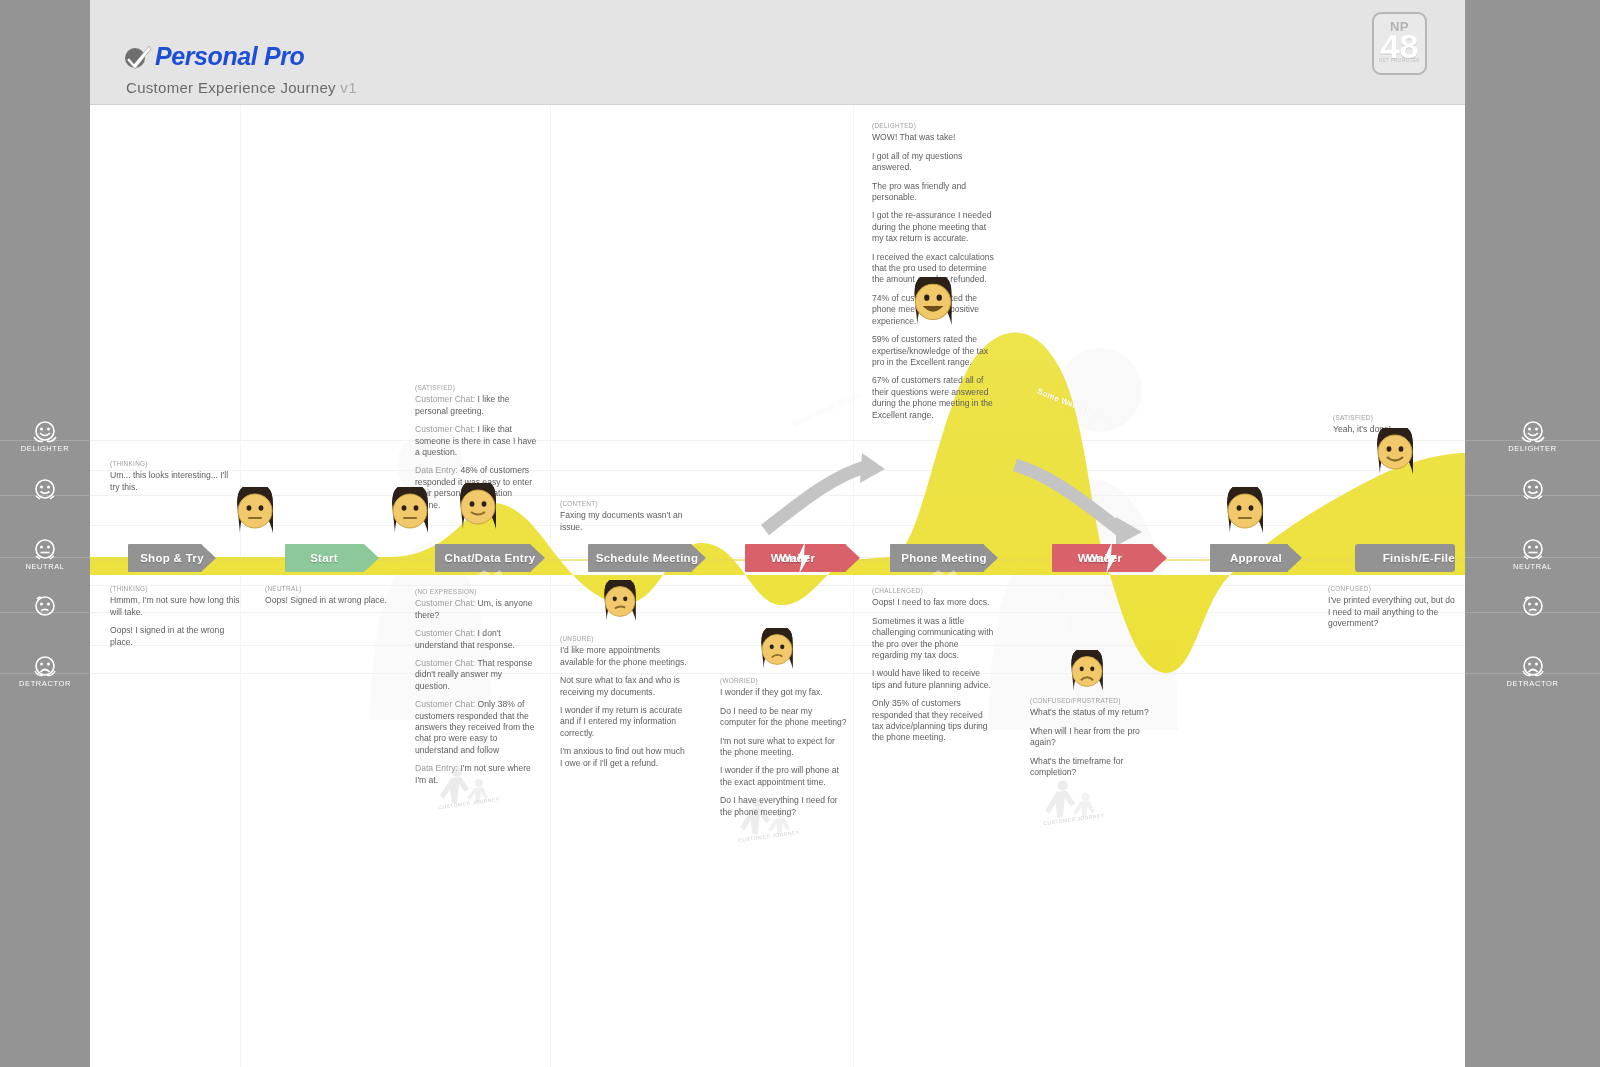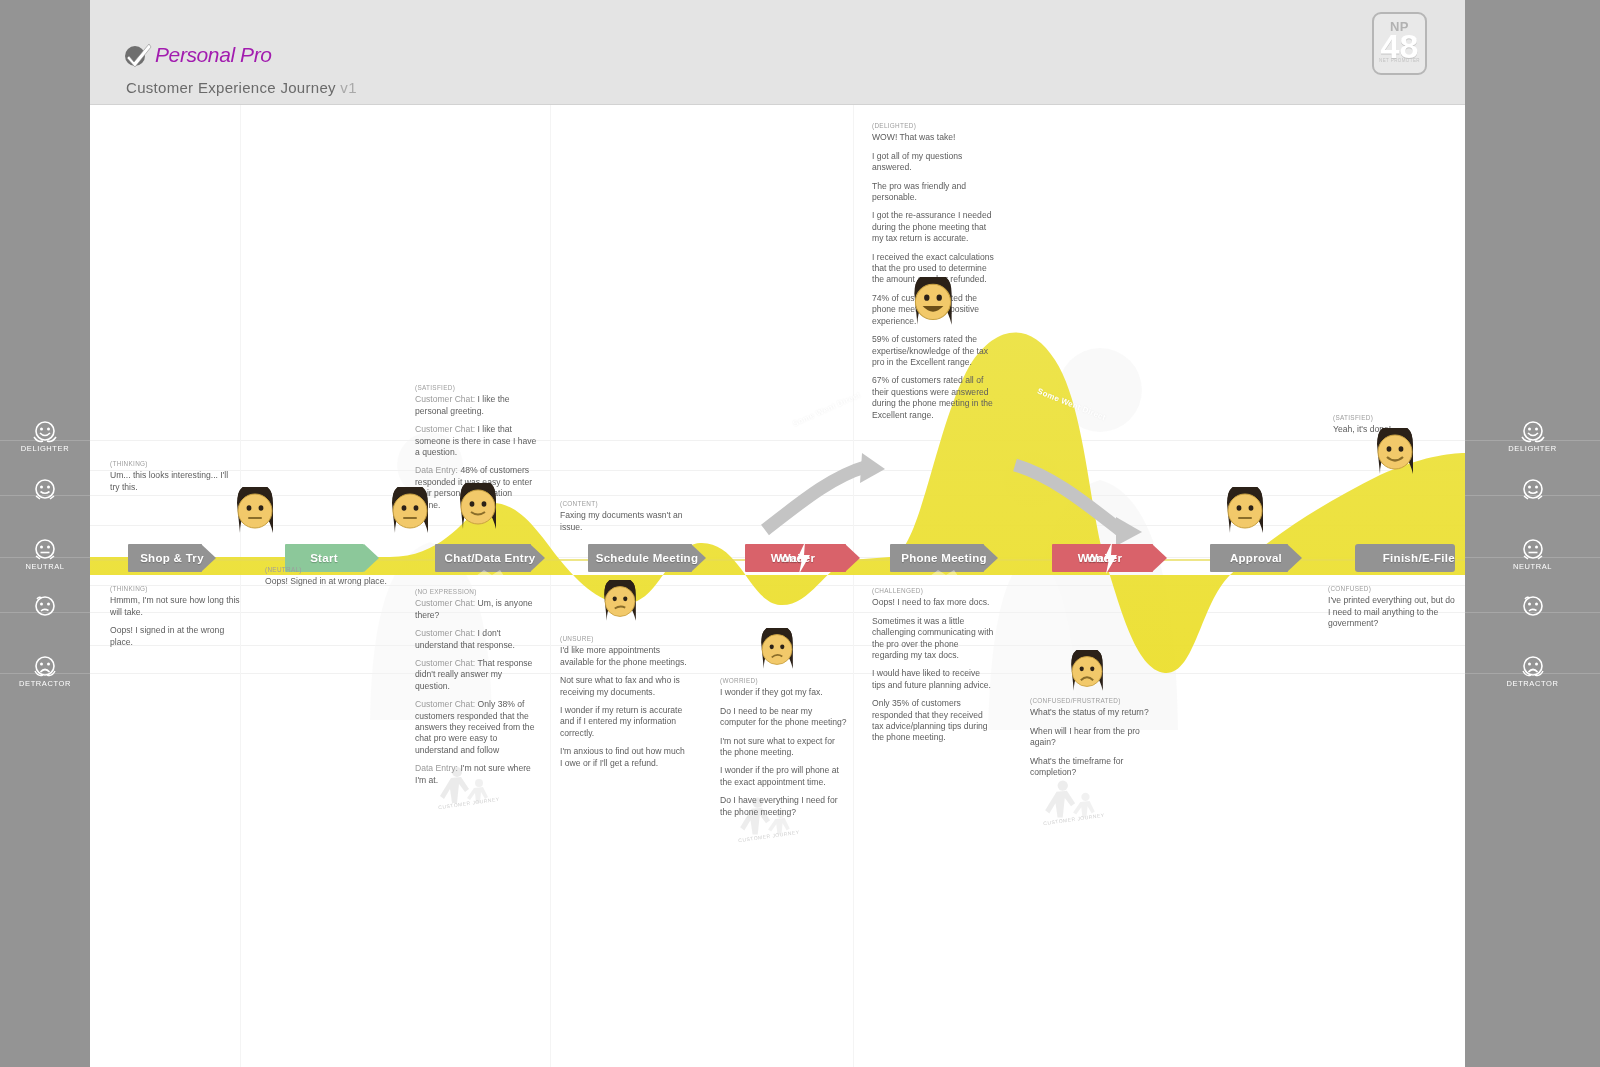--- a/index.html
+++ b/index.html
@@ -50,22 +50,22 @@
   }
 
   
   #header {
     position: absolute; left: 0; top: 0; width: 1375px; height: 105px;
     background: #e4e4e4;
     border-bottom: 1px solid #d2d2d2;
   }
   #brand { position: absolute; left: 34px; top: 42px; display: flex; align-items: center; }
   #brand .brand-text {
-    font-size: 21px; font-weight: normal; font-style: italic;
-    color: #a21caf; letter-spacing: -0.4px;
+    font-size: 25px; font-weight: bold; font-style: italic;
+    color: #1d4ed8; letter-spacing: -0.4px;
   }
   #check-mark { margin-right: 3px; }
   #subtitle {
     position: absolute; left: 36px; top: 79px;
     font-size: 15px; color: #6a6a6a; letter-spacing: 0.3px;
   }
   #subtitle .version { color: #a9a9a9; }
 
   #nps {
     position: absolute; right: 38px; top: 12px;
@@ -542,21 +542,21 @@
       <span class="tag">(THINKING)</span>
       <p>Um... this looks interesting... I'll try this.</p>
     </div>
 
     <div class="note" style="left:20px; top:583px; width:130px">
       <span class="tag">(THINKING)</span>
       <p>Hmmm, I'm not sure how long this will take.</p>
       <p>Oops! I signed in at the wrong place.</p>
     </div>
 
-    <div class="note" style="left:175px; top:564px; width:130px">
+    <div class="note" style="left:175px; top:583px; width:130px">
       <span class="tag">(NEUTRAL)</span>
       <p>Oops! Signed in at wrong place.</p>
     </div>
 
     <div class="note" style="left:325px; top:382px; width:122px">
       <span class="tag">(SATISFIED)</span>
       <p><span class="lead">Customer Chat:</span><span> I like the personal greeting.</span></p>
       <p><span class="lead">Customer Chat:</span><span> I like that someone is there in case I have a question.</span></p>
       <p><span class="lead">Data Entry:</span><span> 48% of customers responded it was easy to enter their personal information online.</span></p>
     </div>

